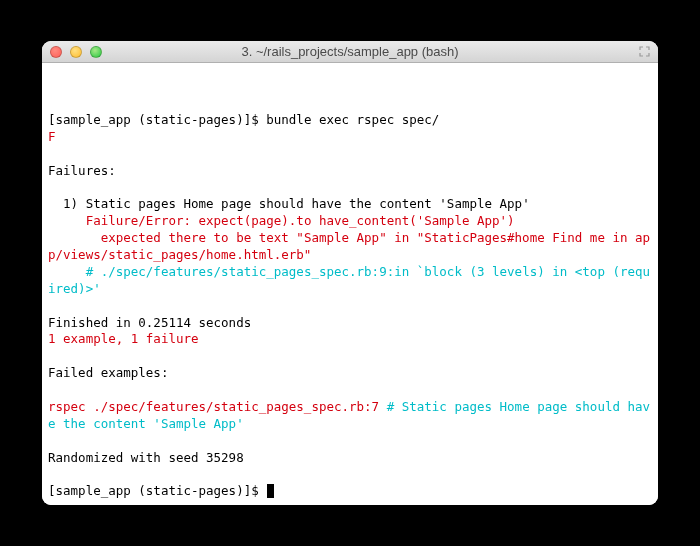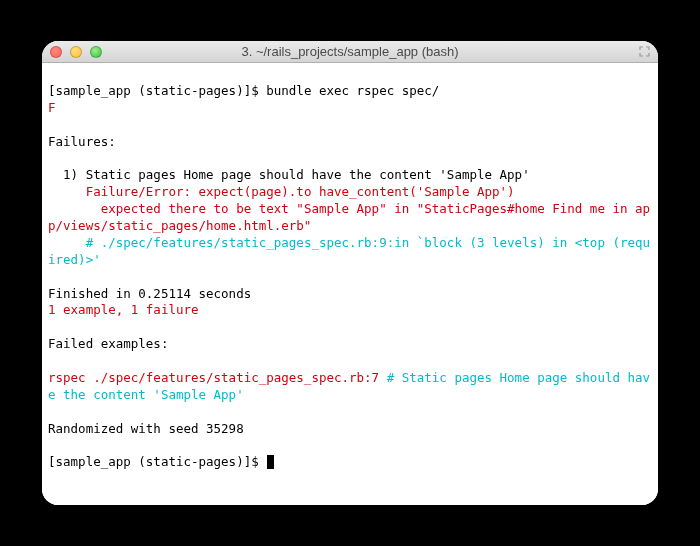--- a/index.html
+++ b/index.html
@@ -9,21 +9,21 @@
       height: 546px;
       display: flex;
       align-items: center;
       justify-content: center;
       font-family: "Menlo", "Monaco", monospace;
     }
     .window {
       width: 616px;
       height: 464px;
       background: #fff;
-      border-radius: 16px;
+      border-radius: 9px;
       box-shadow: 0 8px 30px rgba(0,0,0,0.6);
       overflow: hidden;
       display: flex;
       flex-direction: column;
     }
     .titlebar {
       height: 22px;
       background: linear-gradient(#ebebeb, #d4d4d4);
       border-bottom: 1px solid #b0b0b0;
       display: flex;
@@ -59,27 +59,28 @@
       width: 12px;
       height: 12px;
       color: #9a9a9a;
       font-size: 11px;
       line-height: 12px;
       text-align: center;
     }
     .terminal {
       flex: 1;
       background: #fff;
-      padding: 20px 6px;
+      padding: 5px 6px;
       font-size: 12.5px;
       line-height: 1.35;
       color: #000;
       white-space: pre-wrap;
       word-break: break-all;
       overflow: hidden;
+      margin-top: 44px;
     }
     .red { color: #d4000f; }
     .cyan { color: #00bcc8; }
     .cursor {
       display: inline-block;
       width: 7px;
       height: 14px;
       background: #000;
       vertical-align: text-bottom;
       margin-left: 1px;

